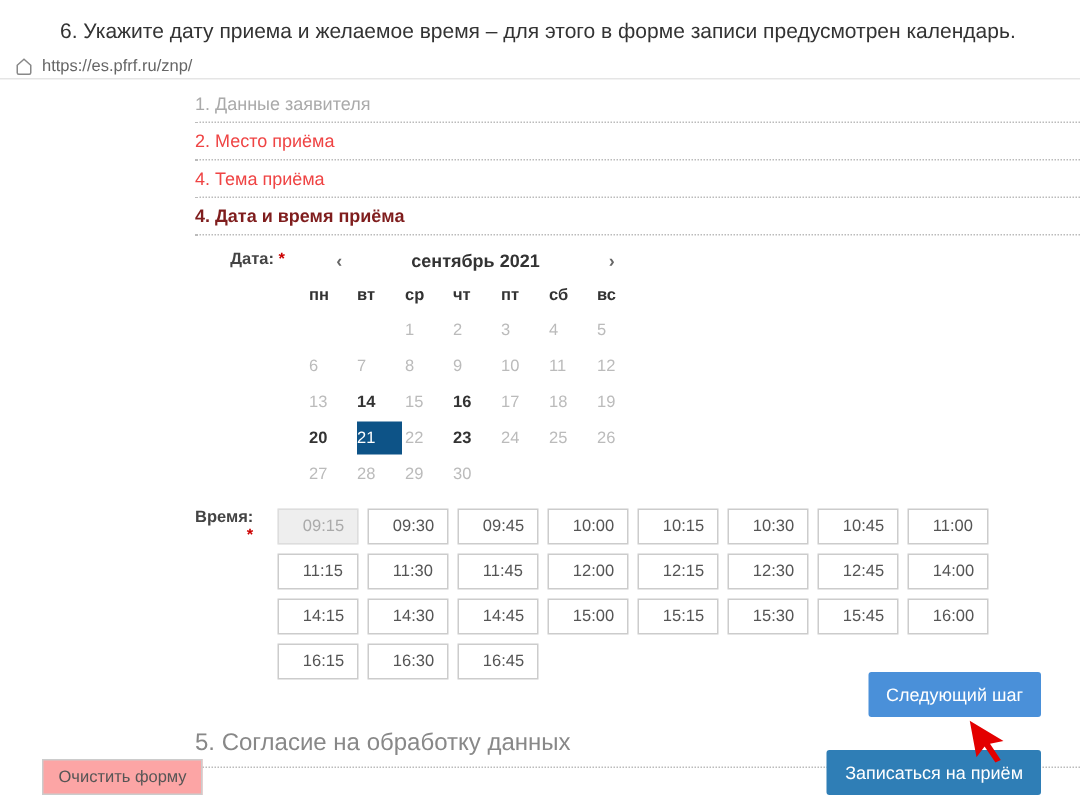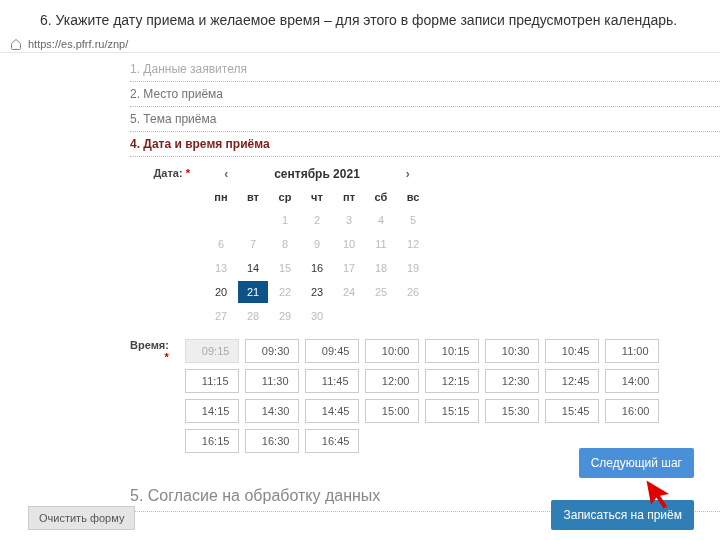--- a/index.html
+++ b/index.html
@@ -3,61 +3,61 @@
 <meta charset="utf-8">
 <style>
   * { box-sizing: border-box; margin: 0; padding: 0; }
   body { font-family: Arial, sans-serif; font-size: 12px; background: #fff; color: #333; }
   .slide { width: 720px; height: 540px; position: relative; overflow: hidden; }
   .instruction { padding: 12px 40px 8px; font-size: 14px; color: #333; }
   .browser-bar { display: flex; align-items: center; gap: 6px; padding: 2px 10px; border-bottom: 1px solid #e5e5e5; font-size: 11px; color: #777; }
   .home-icon { width: 12px; height: 12px; }
   .url { color: #666; }
   .content { padding: 4px 0 0 130px; }
-  .step { border-bottom: 1px dotted #bbb; padding: 5px 0; font-size: 12px; color: #737373; cursor: pointer; }
+  .step { border-bottom: 1px dotted #bbb; padding: 5px 0; font-size: 12px; color: #ef4444; cursor: pointer; }
   .step.current { color: #7f1d1d; font-weight: 600; }
   .step.faded { color: #aaa; }
   .panel { padding: 10px 20px 10px 0; }
   .row { display: flex; align-items: flex-start; gap: 16px; margin-bottom: 12px; }
   .label { width: 60px; text-align: right; font-size: 11px; color: #444; font-weight: 600; }
   .req { color: #c00; }
   .cal-wrap { }
   .cal-head { display: flex; align-items: center; justify-content: center; gap: 40px; font-weight: 600; font-size: 12px; margin-bottom: 6px; }
   .cal-nav { cursor: pointer; color: #666; padding: 0 6px; font-weight: bold; }
-  .cal-grid { display: grid; grid-template-columns: repeat(7, 30px); gap: 2px; text-align: center; font-size: 11px; }
+  .cal-grid { display: grid; grid-template-columns: repeat(7, 30px); gap: 2px; font-size: 11px; }
   .cal-dow { font-weight: 600; padding: 4px 0; }
   .cal-day { padding: 5px 0; color: #bbb; }
-  .cal-day.avail { color: #333; cursor: pointer; }
+  .cal-day.avail { color: #333; cursor: pointer; font-weight: bold; }
   .cal-day.sel { background: #0d5387; color: #fff; cursor: pointer; }
   .times { display: flex; flex-wrap: wrap; gap: 6px; max-width: 520px; }
   .slot { border: 1px solid #ccc; padding: 5px 16px; width: 54px; text-align: center; font-size: 11px; color: #555; cursor: pointer; background: #fff; }
   .slot.disabled { background: #eee; color: #aaa; border-color: #ddd; cursor: default; }
   .step-after { border-bottom: 1px dotted #bbb; padding: 6px 0; font-size: 16px; color: #888; margin-top: 6px; }
-  .btn-clear { position: absolute; left: 28px; bottom: 10px; border: 1px solid #ccc; background: #e5e5e5; padding: 5px 10px; font-size: 11px; color: #555; cursor: pointer; }
+  .btn-clear { position: absolute; left: 28px; bottom: 10px; border: 1px solid #ccc; background: #fca5a5; padding: 5px 10px; font-size: 11px; color: #555; cursor: pointer; }
   .btn-next { position: absolute; right: 26px; bottom: 62px; background: #4a90d9; color: #fff; border: none; padding: 8px 12px; font-size: 12px; cursor: pointer; border-radius: 2px; }
   .btn-sign { position: absolute; right: 26px; bottom: 10px; background: #2f7eb6; color: #fff; border: none; padding: 8px 12px; font-size: 12px; cursor: pointer; border-radius: 2px; }
   .arrow { position: absolute; right: 42px; bottom: 28px; width: 36px; height: 36px; pointer-events: none; }
 </style>
 </head>
 <body>
 
 <div class="slide">
   <div class="instruction">6. Укажите дату приема и желаемое время – для этого в форме записи предусмотрен календарь.</div>
 
   <div class="browser-bar">
     <svg class="home-icon" viewBox="0 0 24 24" fill="none" stroke="#888" stroke-width="2">
         <path d="M3 11l9-8 9 8v10a2 2 0 0 1-2 2H5a2 2 0 0 1-2-2z"></path>
       </svg>
     <span class="url">https://es.pfrf.ru/znp/</span>
   </div>
 
   <div class="content">
     <div class="step faded">1. Данные заявителя</div>
     <div class="step">2. Место приёма</div>
-    <div class="step">5. Тема приёма</div>
+    <div class="step">4. Тема приёма</div>
     <div class="step current">4. Дата и время приёма</div>
 
     <div class="panel">
       <div class="row">
         <div class="label"><span>Дата:</span> <span class="req">*</span></div>
         <div class="cal-wrap">
           <div class="cal-head">
             <span class="cal-nav">‹</span>
             <span>сентябрь 2021</span>
             <span class="cal-nav">›</span>

